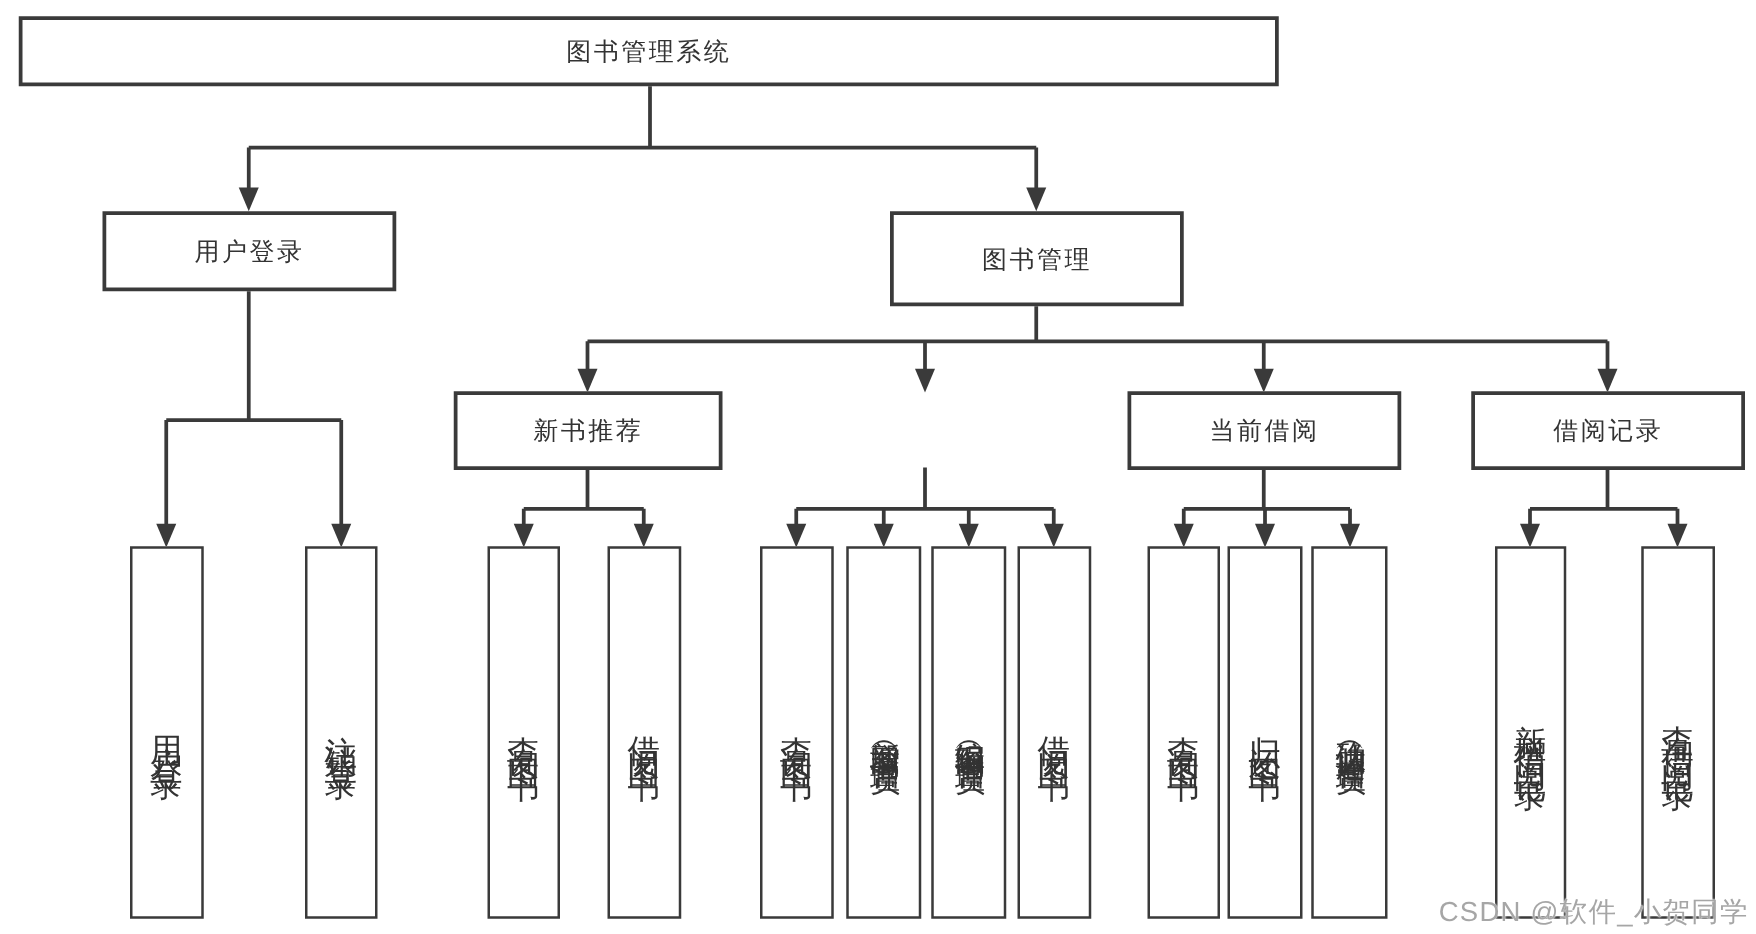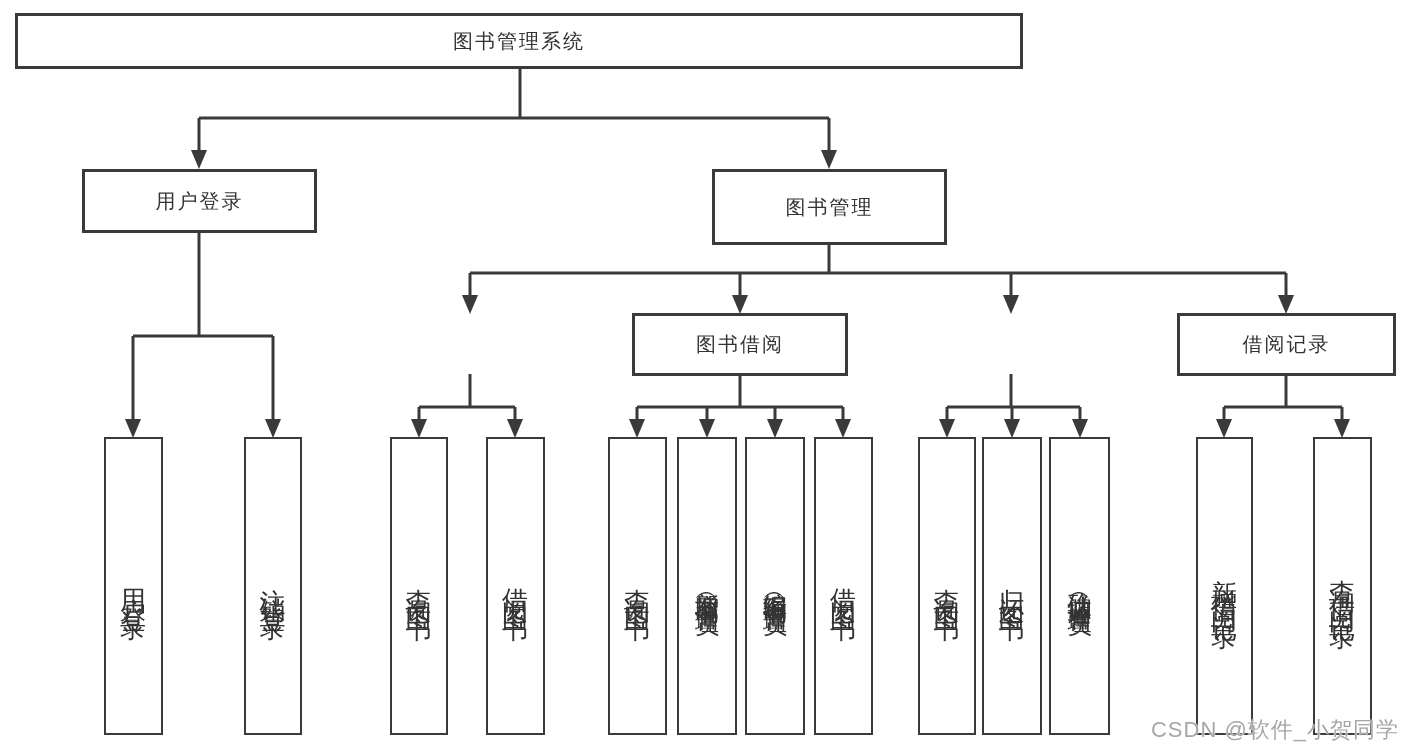--- a/index.html
+++ b/index.html
@@ -71,21 +71,22 @@
     <polygon points="1072,419 1088,419 1080,438"></polygon>
     <polygon points="1216,419 1232,419 1224,438"></polygon>
     <polygon points="1334,419 1350,419 1342,438"></polygon>
   </svg>
 
   <div class="node" style="left:15px; top:13px; width:1008px; height:56px;">图书管理系统</div>
 
   <div class="node" style="left:82px; top:169px; width:235px; height:64px;">用户登录</div>
   <div class="node" style="left:712px; top:169px; width:235px; height:76px;">图书管理</div>
 
-  <div class="node" style="left:632px; top:313px; width:216px; height:63px;">图书借阅</div>
+  <div class="node" style="left:363px; top:313px; width:215px; height:63px;">新书推荐</div>
+  <div class="node" style="left:902px; top:313px; width:219px; height:63px;">当前借阅</div>
   <div class="node" style="left:1177px; top:313px; width:219px; height:63px;">借阅记录</div>
 
   <div class="vnode" style="left:104px; top:437px; width:59px; height:298px;">
     <span>用户登录</span>
   </div>
   <div class="vnode" style="left:244px; top:437px; width:58px; height:298px;">
     <span>注销登录</span>
   </div>
 
   <div class="vnode" style="left:390px; top:437px; width:58px; height:298px;">

